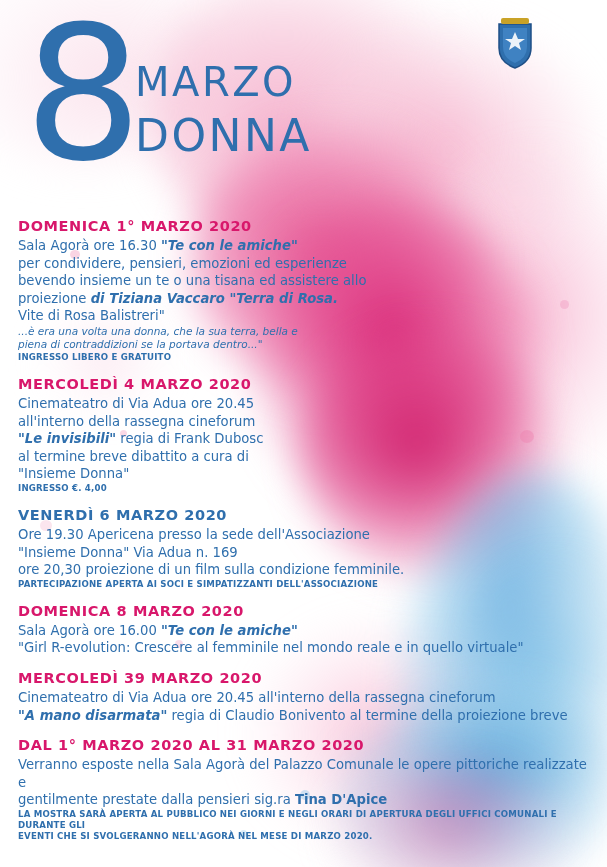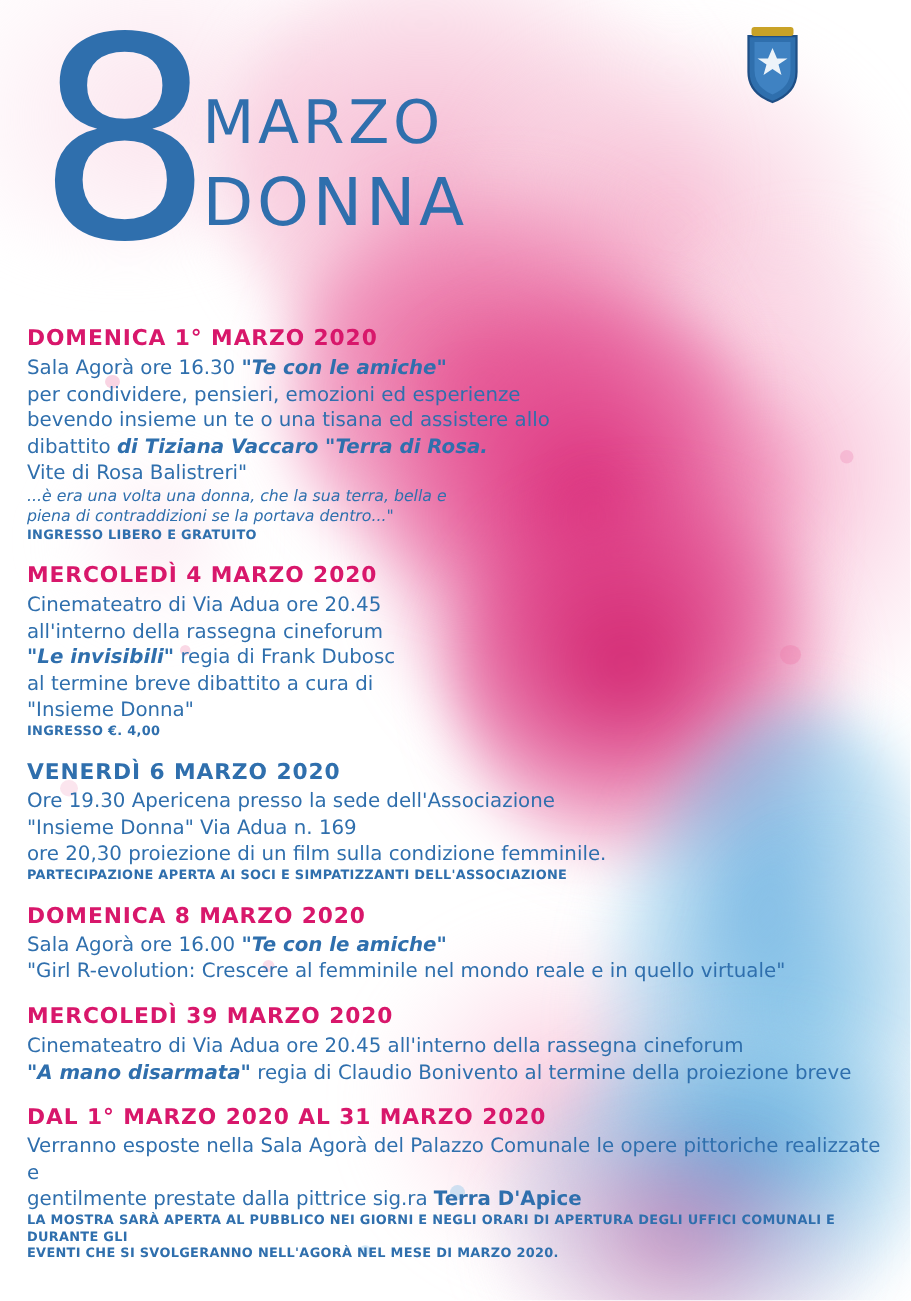--- a/index.html
+++ b/index.html
@@ -226,21 +226,21 @@
   <div class="events">
 
     <div class="event">
       <div class="ev-date">DOMENICA 1° MARZO 2020</div>
       <div class="ev-line">
         <span>Sala Agorà ore 16.30 </span><span class="bi">"Te con le amiche"</span>
       </div>
       <div class="ev-line">per condividere, pensieri, emozioni ed esperienze</div>
       <div class="ev-line">bevendo insieme un te o una tisana ed assistere allo</div>
       <div class="ev-line">
-        <span>dibattito </span><span class="bi">di Tiziana Vaccaro "Terra di Rosa.</span>
+        <span>proiezione </span><span class="bi">di Tiziana Vaccaro "Terra di Rosa.</span>
       </div>
       <div class="ev-line bi">Vite di Rosa Balistreri"</div>
       <div class="ev-note" style="font-style:italic;white-space:pre-line;">...è era una volta una donna, che la sua terra, bella e
 piena di contraddizioni se la portava dentro..."</div>
       <div class="ev-note small-caps">INGRESSO LIBERO E GRATUITO</div>
     </div>
 
     <div class="event">
       <div class="ev-date">MERCOLEDÌ 4 MARZO 2020</div>
       <div class="ev-line">Cinemateatro di Via Adua ore 20.45</div>
@@ -274,20 +274,20 @@
       <div class="ev-line">Cinemateatro di Via Adua ore 20.45 all'interno della rassegna cineforum</div>
       <div class="ev-line">
         <span class="bi">"A mano disarmata"</span><span> regia di Claudio Bonivento al termine della proiezione breve</span>
       </div>
     </div>
 
     <div class="event">
       <div class="ev-date">DAL 1° MARZO 2020 AL 31 MARZO 2020</div>
       <div class="ev-line">Verranno esposte nella Sala Agorà del Palazzo Comunale le opere pittoriche realizzate e</div>
       <div class="ev-line">
-        <span>gentilmente prestate dalla pittrice sig.ra </span><span class="b">Terra D'Apice</span>
+        <span>gentilmente prestate dalla pensieri sig.ra </span><span class="b">Tina D'Apice</span>
       </div>
       <div class="ev-note small-caps" style="white-space:pre-line;">LA MOSTRA SARÀ APERTA AL PUBBLICO NEI GIORNI E NEGLI ORARI DI APERTURA DEGLI UFFICI COMUNALI E DURANTE GLI
 EVENTI CHE SI SVOLGERANNO NELL'AGORÀ NEL MESE DI MARZO 2020.</div>
     </div>
 
   </div>
 </div>
 
 </body></html>

